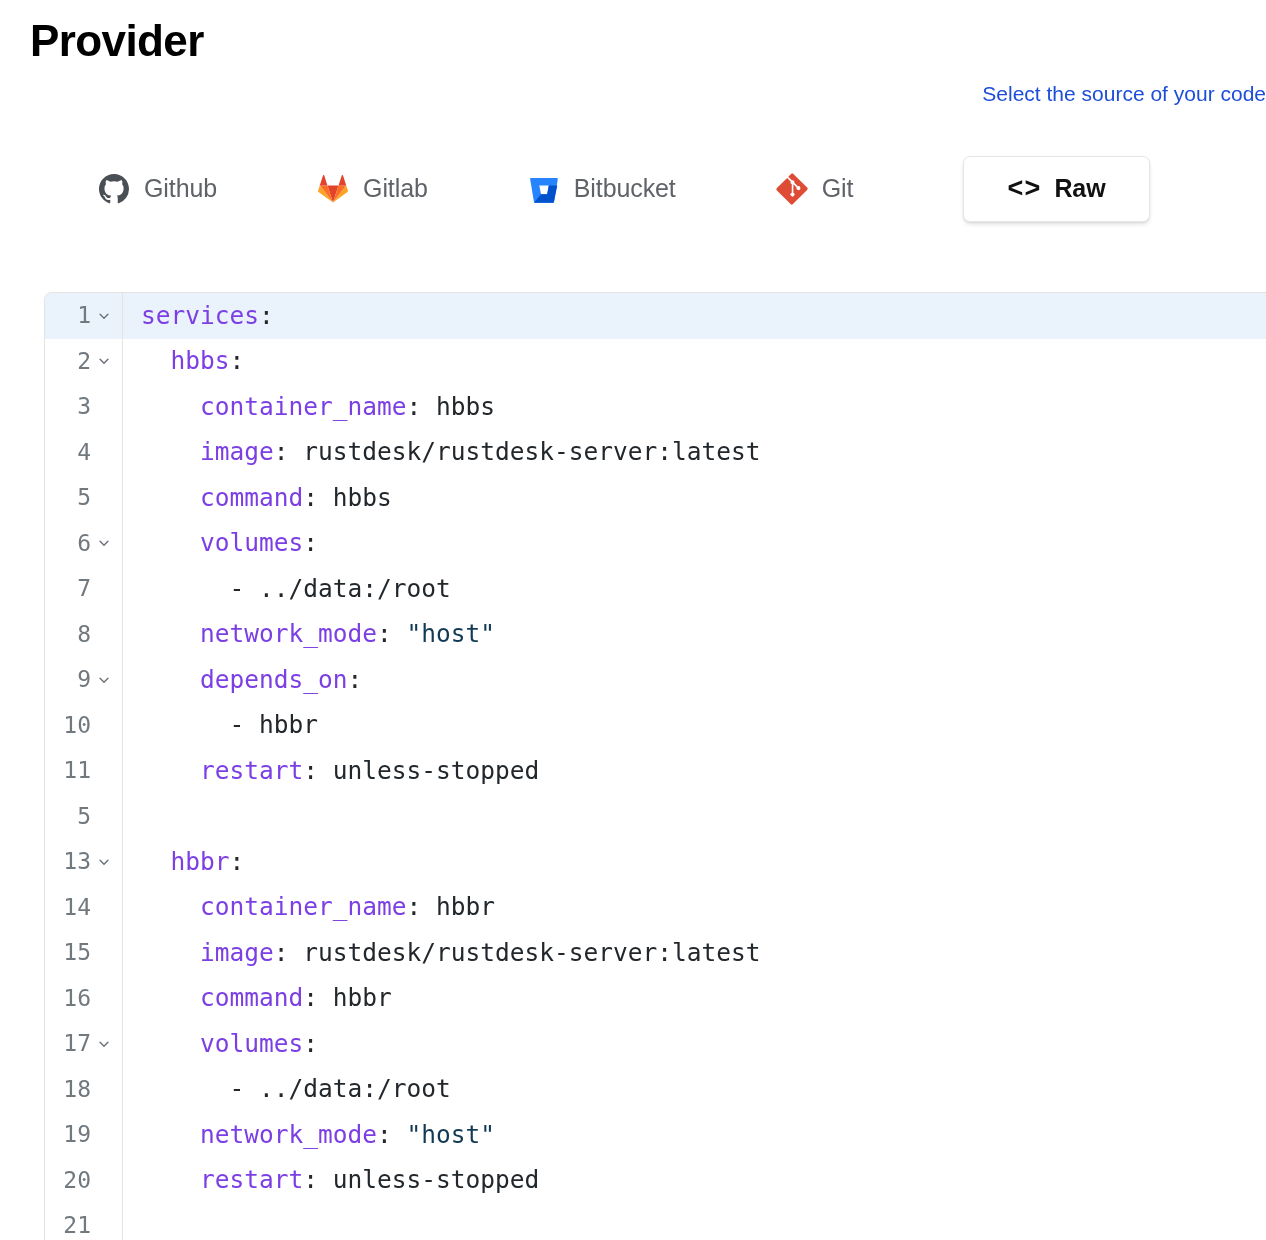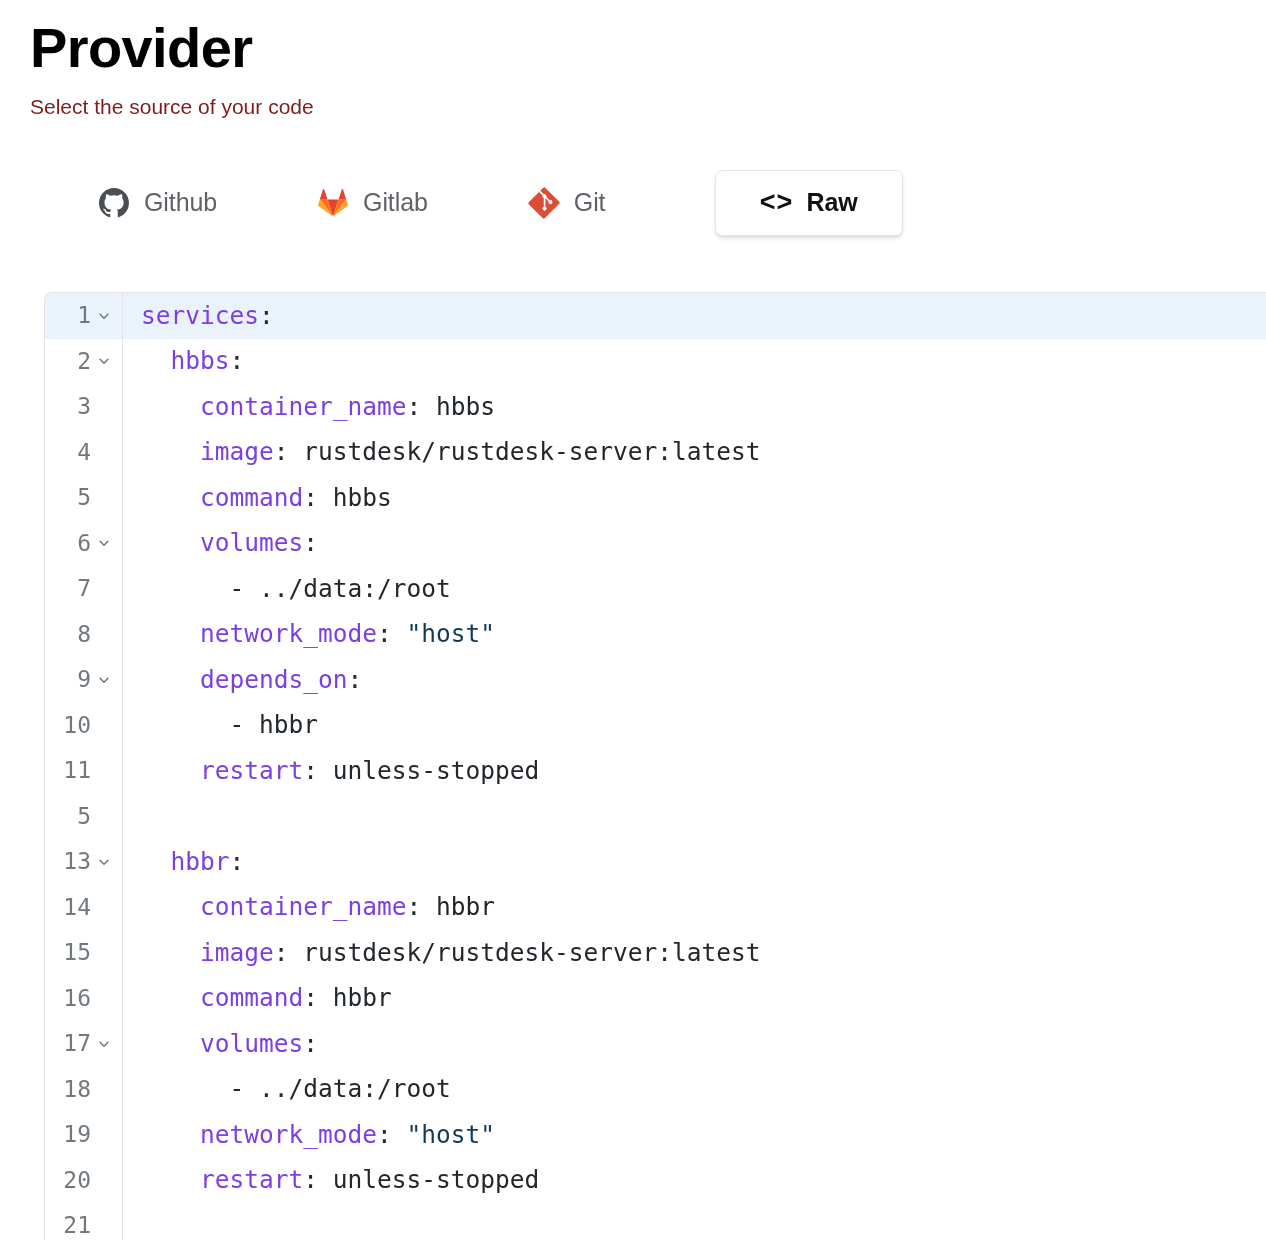--- a/index.html
+++ b/index.html
@@ -9,33 +9,34 @@
     background: #ffffff;
     font-family: "Liberation Sans", sans-serif;
     overflow: hidden;
   }
 
   .page { position: relative; width: 1266px; height: 1240px; background:#fff; }
 
   
   .header { padding: 16px 0 0 30px; }
   .page-title {
-    font-size: 56px;
+    font-size: 44px;
     font-weight: 700;
     color: #000000;
     letter-spacing: -0.6px;
     line-height: 1.15;
     margin: 0;
   }
   .page-subtitle {
     font-size: 21px;
     font-weight: 400;
-    color: #7f1d1d;
+    color: #1d4ed8;
     margin: 14px 0 12px 0;
     line-height: 1.2;
+    text-align: right;
   }
 
   
   .tabs {
     display: flex;
     align-items: stretch;
     margin: 50px 0 0 0;
     padding: 0 0 0 72px;
     height: 66px;
     gap: 24px;
@@ -177,20 +178,29 @@
             <path fill="#e24329" d="M1.9 12.3h8.2L6.57 1.46a.62.62 0 0 0-1.18 0z"></path>
             <path fill="#fc6d26" d="M16 30.5 21.9 12.3h8.2z"></path>
             <path fill="#fca326" d="M30.1 12.3l1.8 5.5a1.2 1.2 0 0 1-.44 1.36L16 30.5z"></path>
             <path fill="#e24329" d="M30.1 12.3h-8.2l3.53-10.84a.62.62 0 0 1 1.18 0z"></path>
           </svg>
         </span>
         <span class="tab-label">Gitlab</span>
       </div>
       <div class="tab">
         <span class="tab-icon">
+          <svg width="30" height="30" viewBox="0 0 32 32">
+            <path fill="#2684ff" d="M2.2 4.2a1 1 0 0 0-1 1.16l4.06 24.2a1.35 1.35 0 0 0 1.32 1.12h19.1a1 1 0 0 0 1-.84l4.06-24.47a1 1 0 0 0-1-1.17zM19.4 21.6h-6.6l-1.8-9.4h10z"></path>
+            <path fill="#0052cc" d="M30.2 12.2H21.2l-1.8 9.4h-6.6L5.5 30.3a1.3 1.3 0 0 0 .86.34h19.17a1 1 0 0 0 1-.84z"></path>
+          </svg>
+        </span>
+        <span class="tab-label">Bitbucket</span>
+      </div>
+      <div class="tab">
+        <span class="tab-icon">
           <svg width="32" height="32" viewBox="0 0 32 32">
             <path fill="#de4c36" d="M31.1 14.6 17.4.9a1.65 1.65 0 0 0-2.33 0l-2.84 2.84 3.6 3.6a1.96 1.96 0 0 1 2.48 2.5l3.47 3.47a1.96 1.96 0 1 1-1.17 1.1l-3.24-3.23v8.52a1.96 1.96 0 1 1-1.61-.06v-8.6a1.96 1.96 0 0 1-1.07-2.57L11.14 4.9.9 15.08a1.65 1.65 0 0 0 0 2.33l13.7 13.7a1.65 1.65 0 0 0 2.33 0l14.17-14.17a1.65 1.65 0 0 0 0-2.33z"></path>
           </svg>
         </span>
         <span class="tab-label">Git</span>
       </div>
       <div class="tab active">
         <span class="tab-icon">
           <span class="code-glyph">&lt;&gt;</span>
         </span>

